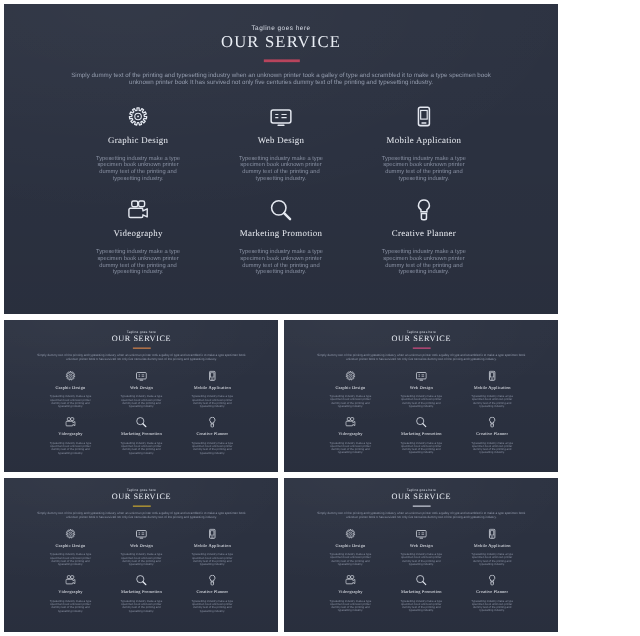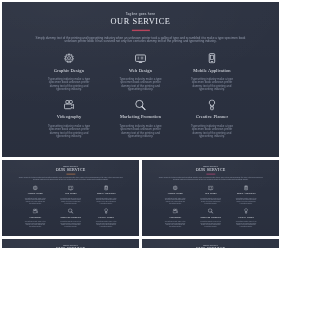--- a/index.html
+++ b/index.html
@@ -1,19 +1,19 @@
 <!DOCTYPE html>
 <html><head>
 <meta charset="utf-8">
 <style>
   html,body{margin:0;padding:0;background:#ffffff;}
   body{width:281px;height:318px;overflow:hidden;
        font-family:"Liberation Sans",sans-serif;
        -webkit-font-smoothing:antialiased;}
-  .page{position:relative;width:281px;height:248px;background:#ffffff;overflow:hidden;filter:blur(0px);}
+  .page{position:relative;width:281px;height:318px;background:#ffffff;overflow:hidden;filter:blur(0px);}
 
   .slide{position:absolute;overflow:hidden;background:#2b3140;}
   .slide .inner{position:absolute;left:0;top:0;width:1000px;height:560px;
                 transform-origin:0 0;background:#2b3140;}
   .bgfx{position:absolute;inset:0;pointer-events:none;
       background:
         radial-gradient(120% 100% at 22% 0%, rgba(255,255,255,0.030) 0%, rgba(255,255,255,0.0) 70%),
         linear-gradient(180deg, rgba(255,255,255,0.012) 0%, rgba(0,0,0,0.0) 45%, rgba(0,0,0,0.045) 100%);
   }
 

